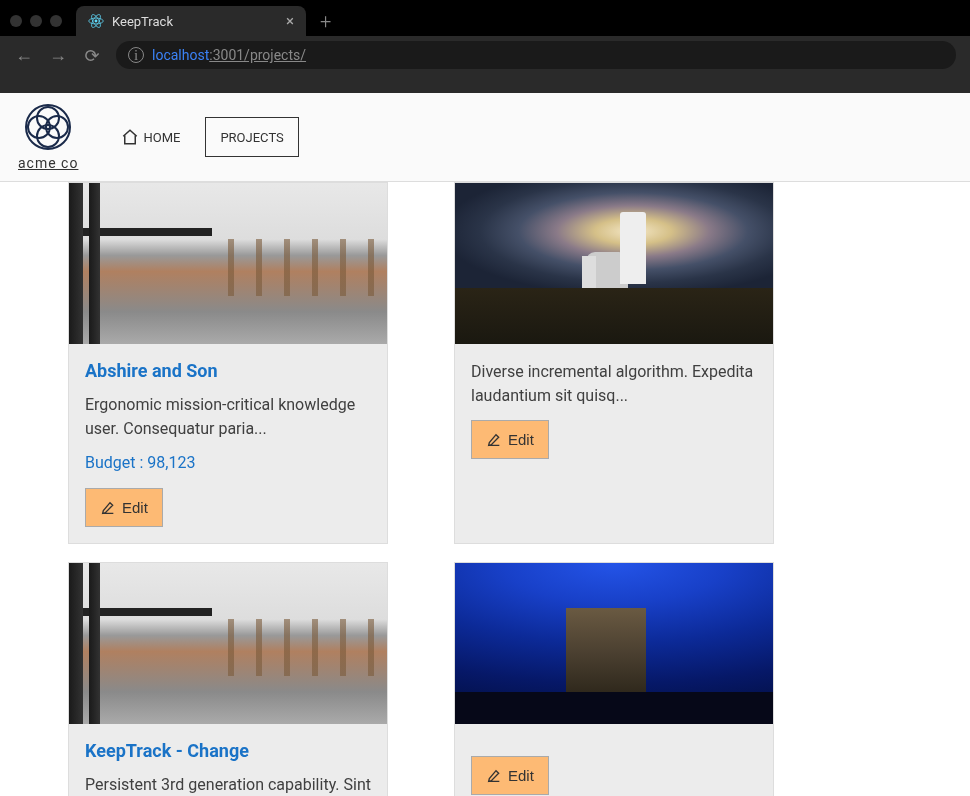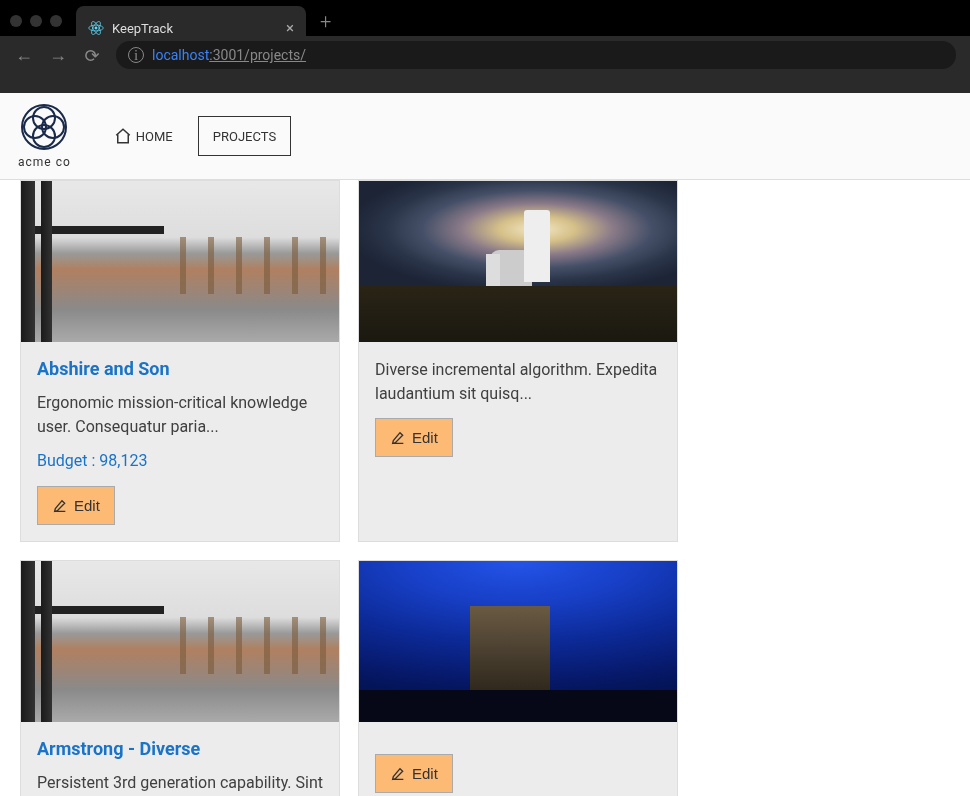--- a/index.html
+++ b/index.html
@@ -3,48 +3,48 @@
   <meta charset="utf-8">
   <style>
     * { box-sizing: border-box; margin: 0; padding: 0; }
     body { font-family: -apple-system, BlinkMacSystemFont, "Segoe UI", Roboto, sans-serif; background: #fff; width: 970px; height: 796px; overflow: hidden; }
     
     
     .browser-chrome { background: #000; }
     .tab-bar { display: flex; align-items: center; padding: 6px 0 0 10px; background: #000; height: 36px; }
     .traffic-lights { display: flex; gap: 8px; padding-right: 14px; }
     .tl { width: 12px; height: 12px; border-radius: 50%; background: #333; }
-    .tab { background: #2a2a2a; border-radius: 8px 8px 0 0; display: flex; align-items: flex-end; padding: 0 12px; gap: 8px; min-width: 230px; height: 30px; }
+    .tab { background: #2a2a2a; border-radius: 8px 8px 0 0; display: flex; align-items: center; padding: 11px 12px; gap: 8px; min-width: 230px; height: 30px; }
     .tab-favicon { width: 16px; height: 16px; display: flex; align-items: center; justify-content: center; }
     .tab-favicon svg { width: 16px; height: 16px; }
     .tab-title { color: #ddd; font-size: 13px; flex: 1; }
     .tab-close { color: #aaa; font-size: 15px; cursor: pointer; line-height: 1; }
     .new-tab { color: #888; font-size: 20px; font-weight: 300; margin-left: 14px; cursor: pointer; }
     .addr-bar { display: flex; align-items: center; gap: 14px; padding: 6px 14px; background: #2a2a2a; height: 38px; }
     .nav-icon { color: #888; font-size: 18px; cursor: pointer; width: 20px; text-align: center; }
     .url-field { flex: 1; background: #1a1a1a; border-radius: 20px; padding: 5px 12px; color: #ccc; font-size: 14px; display: flex; align-items: center; gap: 8px; height: 28px; }
     .url-info { color: #888; font-size: 15px; border: 1.5px solid #888; border-radius: 50%; width: 16px; height: 16px; display: inline-flex; align-items: center; justify-content: center; font-style: normal; font-family: serif; }
     .url-host { color: #3b82f6; }
     .url-rest { color: #888; text-decoration: underline; }
     .secondary-bar { background: #2a2a2a; height: 19px; }
     
     
     .app-header { display: flex; align-items: center; gap: 28px; padding: 10px 18px 10px 18px; border-bottom: 1px solid #ddd; background: #fafafa; }
     .logo-block { display: flex; flex-direction: column; align-items: center; gap: 4px; }
     .logo-block svg { width: 48px; height: 48px; }
-    .logo-text { font-size: 12px; letter-spacing: 1px; color: #333; text-transform: lowercase; }
+    .logo-text { font-size: 14px; letter-spacing: 1px; color: #333; text-transform: lowercase; text-decoration: underline; }
     .nav { display: flex; gap: 10px; }
     .nav-item { display: flex; align-items: center; gap: 4px; padding: 10px 14px; color: #333; font-size: 13px; cursor: pointer; border: 1px solid transparent; }
     .nav-item.active { border: 1px solid #333; }
     .nav-item svg { width: 18px; height: 18px; }
     
     
     .grid-wrap { padding: 0 0 0 20px; overflow: hidden; }
     .grid { display: flex; gap: 18px; flex-wrap: wrap; }
-    .card { width: 320px; background: #ececec; border: 1px solid #ddd; display: flex; flex-direction: column; }
+    .card { width: 320px; background: #ececec; border: 1px solid #ddd; display: flex; flex-direction: column; margin-left: 48px; }
     .card-img { width: 100%; height: 161px; position: relative; overflow: hidden; }
     .card-body { padding: 16px; }
     .card-title { color: #1a73c7; font-size: 18px; font-weight: 700; margin-bottom: 12px; cursor: pointer; }
     .card-desc { color: #404040; font-size: 16px; margin-bottom: 12px; line-height: 1.5; }
     .card-budget { color: #1a73c7; font-size: 16px; margin-bottom: 16px; }
     .edit-btn { display: inline-flex; align-items: center; gap: 6px; padding: 10px 14px; background: #fdba74; border: 1px solid #aaa; color: #333; font-size: 15px; cursor: pointer; }
     .edit-btn svg { width: 16px; height: 16px; }
     
     
     .img-walkway {
@@ -182,21 +182,21 @@
               <path fill="none" stroke="#333" stroke-width="2" d="M4 20 H20 M15 4 L19 8 L8 19 L4 20 L5 16 Z"></path>
             </svg>
         <span>Edit</span>
       </button>
     </div>
   </div>
 
   <div class="card">
     <div class="card-img img-walkway"></div>
     <div class="card-body">
-      <div class="card-title">Armstrong - Diverse</div>
+      <div class="card-title">KeepTrack - Change</div>
       <div class="card-desc">Persistent 3rd generation capability. Sint omnis asperiores ...</div>
 
     </div>
   </div>
 
   <div class="card">
     <div class="card-img img-night"></div>
     <div class="card-body">
       <div class="card-title"></div>
       <div class="card-desc"></div>

